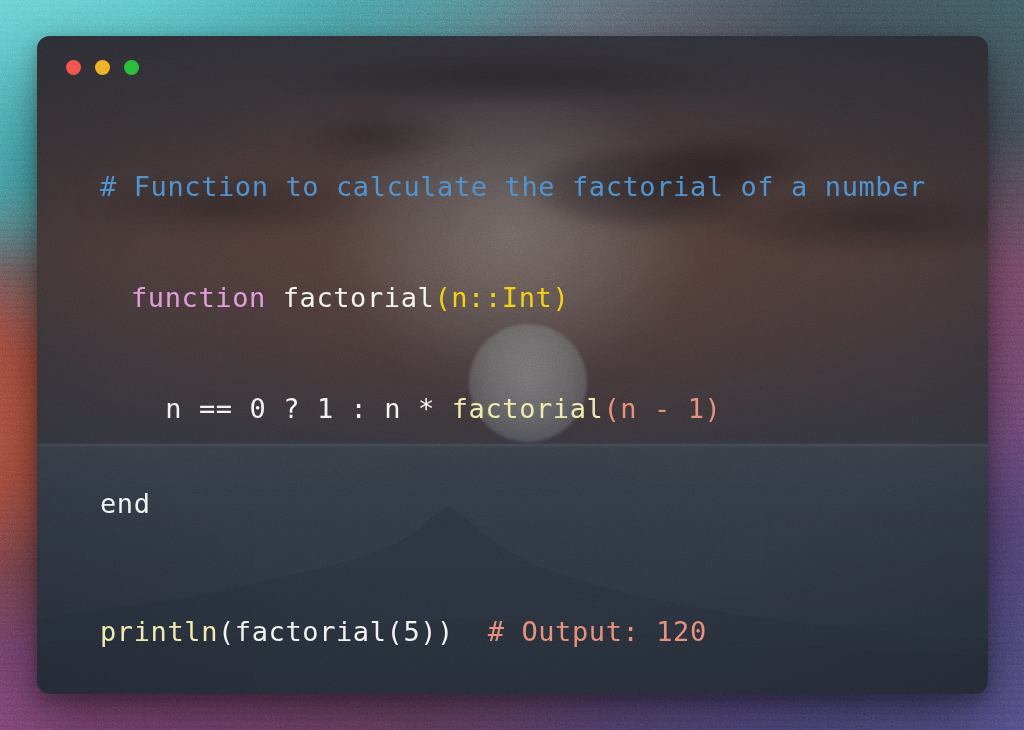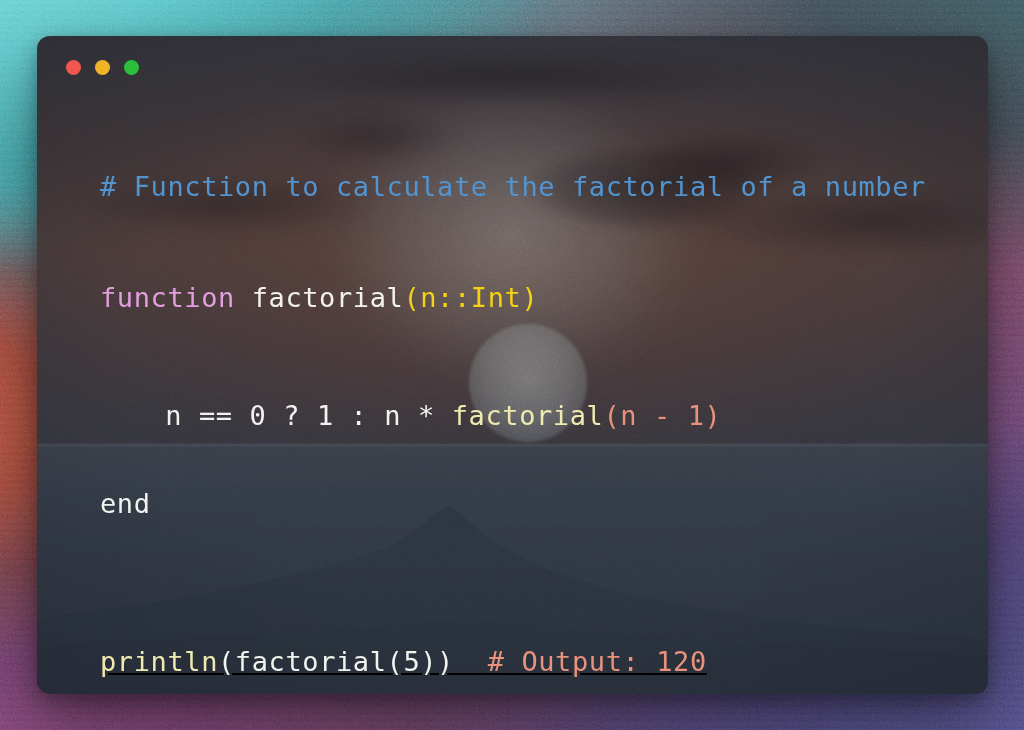--- a/index.html
+++ b/index.html
@@ -214,24 +214,24 @@
     font-family: "DejaVu Sans Mono", "Liberation Mono", monospace;
   }
   .code-line {
     position: absolute;
     left: 63px;
     height: 111px;
     display: block;
     white-space: pre;
   }
   .l1 { top: 95px; }
-  .l2 { top: 206px; }
-  .l3 { top: 324px; }
+  .l2 { top: 206px; margin-left: 31px; }
+  .l3 { top: 317px; }
   .l4 { top: 412px; }
-  .l5 { top: 570px; text-decoration: underline; }
+  .l5 { top: 540px; }
 
   .tok { white-space: pre; }
 </style>
 </head>
 <body>
 
 <div id="stage">
 
   <div class="wallpaper">
     <div class="wp-base"></div>

